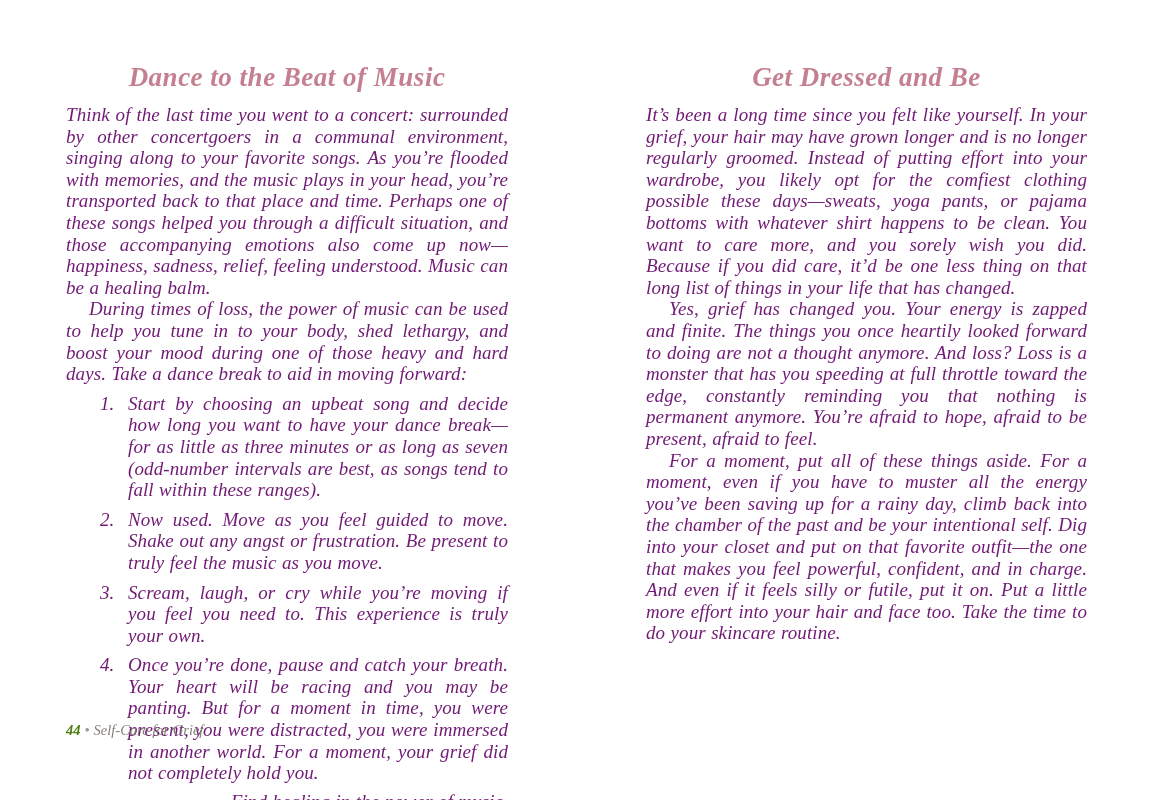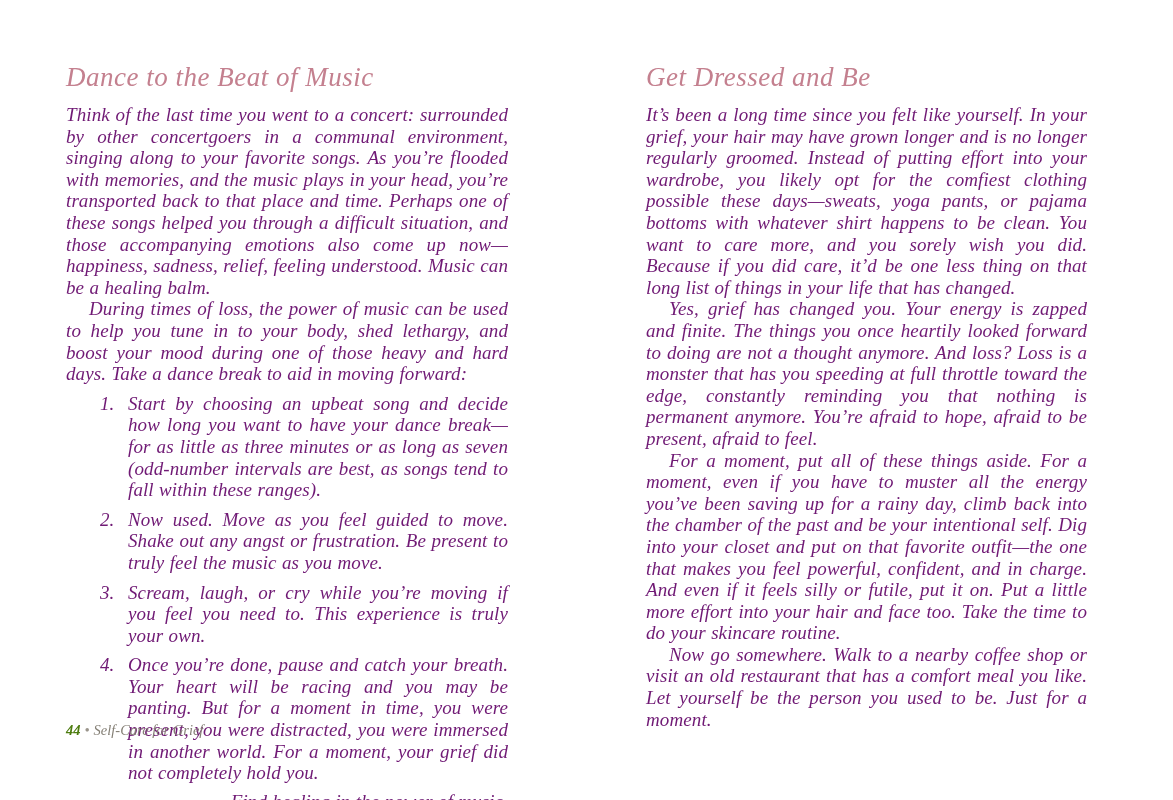--- a/index.html
+++ b/index.html
@@ -18,23 +18,24 @@
   }
   .page {
     position: absolute;
     top: 62px;
   }
   .page-left  { left: 66px;  width: 442px; }
   .page-right { left: 646px; width: 441px; }
 
   .page-title {
     font-size: 27px;
-    font-weight: normal;
+    font-weight: bold;
     font-style: italic;
     color: #c4808f;
+    text-align: center;
     letter-spacing: 0.5px;
     margin-bottom: 11px;
     line-height: 1.15;
   }
   .body-text {
     font-size: 19px;
     line-height: 21.6px;
     color: #701a75;
     text-align: justify;
     letter-spacing: 0.1px;
@@ -119,21 +120,20 @@
     </div>
   </div>
 
   <div class="page page-right">
     <h1 class="page-title">Get Dressed and Be</h1>
 
     <div class="body-text">
       <p class="para">It’s been a long time since you felt like yourself. In your grief, your hair may have grown longer and is no longer regularly groomed. Instead of putting effort into your wardrobe, you likely opt for the comfiest clothing possible these days—sweats, yoga pants, or pajama bottoms with whatever shirt happens to be clean. You want to care more, and you sorely wish you did. Because if you did care, it’d be one less thing on that long list of things in your life that has changed.</p>
       <p class="para indented">Yes, grief has changed you. Your energy is zapped and finite. The things you once heartily looked forward to doing are not a thought anymore. And loss? Loss is a monster that has you speeding at full throttle toward the edge, constantly reminding you that nothing is permanent anymore. You’re afraid to hope, afraid to be present, afraid to feel.</p>
       <p class="para indented">For a moment, put all of these things aside. For a moment, even if you have to muster all the energy you’ve been saving up for a rainy day, climb back into the chamber of the past and be your intentional self. Dig into your closet and put on that favorite outfit—the one that makes you feel powerful, confident, and in charge. And even if it feels silly or futile, put it on. Put a little more effort into your hair and face too. Take the time to do your skincare routine.</p>
-      <p class="para indented">Now go somewhere. Walk to a nearby coffee shop or visit an old restaurant that has a comfort meal you like. Let yourself be the person you used to be. Just for a moment.</p>
     </div>
   </div>
 
   <div class="footer footer-left">
     <span class="page-number">44</span><span class="footer-sep">•</span><span>Self-Care for Grief</span>
   </div>
 
 
 </div>
 

